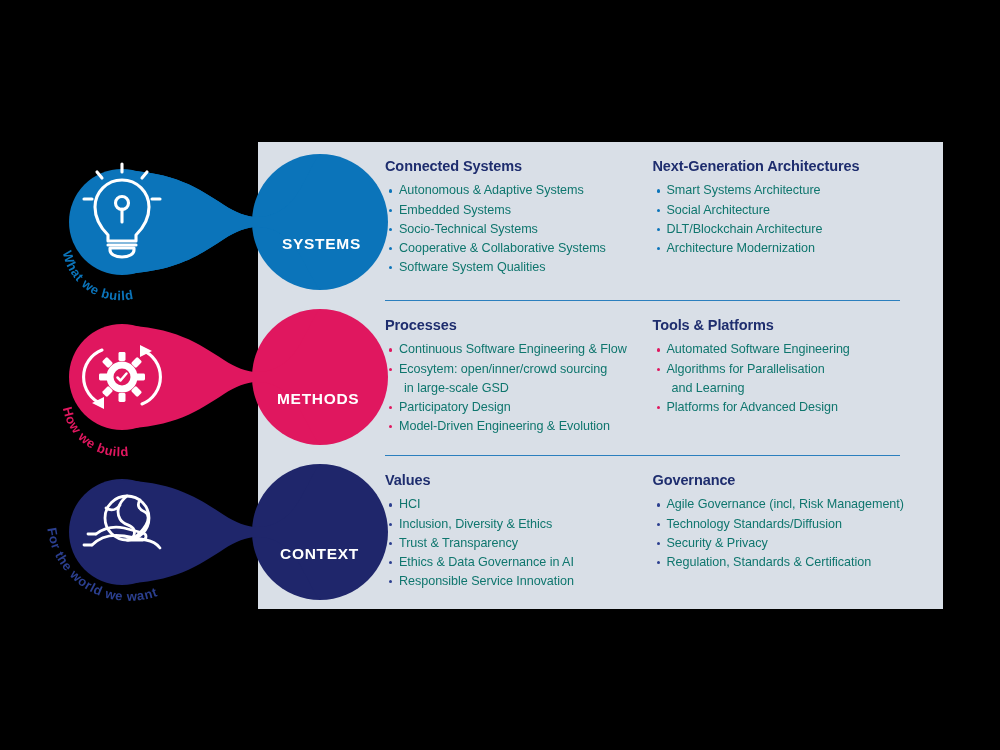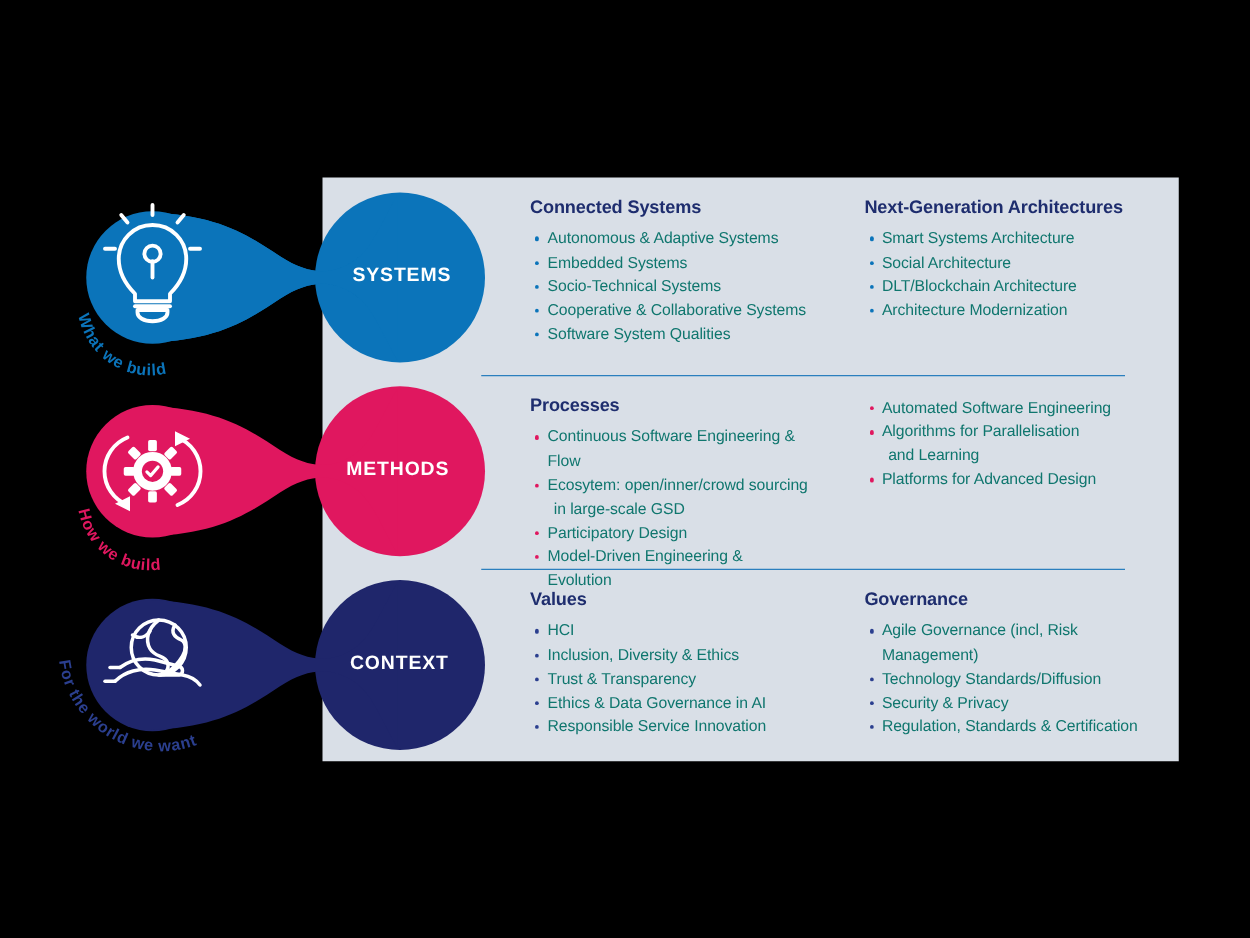--- a/index.html
+++ b/index.html
@@ -50,21 +50,21 @@
   .row {
     position: absolute;
     left: 0;
     width: 530px;
     display: flex;
   }
   .row.r1 { top: 16px; }
   .row.r2 { top: 175px; }
   .row.r3 { top: 330px; }
 
-  .col { width: 265px; margin-left: 39px; }
+  .col { width: 265px; }
   .col.right { padding-left: 5px; }
 
   .cat-title {
     font-size: 14.5px;
     font-weight: bold;
     color: #1e2d6e;
     letter-spacing: -0.1px;
     margin: 0 0 6px 0;
     line-height: 1.2;
   }
@@ -106,20 +106,21 @@
   .divider.d2 { top: 455px; }
 
   
   .pill-label {
     position: absolute;
     color: #ffffff;
     font-size: 15.5px;
     font-weight: bold;
     letter-spacing: 0.7px;
     white-space: nowrap;
+    margin-top: 23px;
   }
 </style>
 </head>
 <body>
 
 <div id="stage">
 
   <div class="panel"></div>
 
   <svg id="art" viewBox="0 0 1000 750">
@@ -274,20 +275,21 @@
         <div class="cat-title">Processes</div>
         <ul class="items">
           <li><span class="dot"></span><span>Continuous Software Engineering &amp; Flow</span></li>
           <li><span class="dot"></span><span>Ecosytem: open/inner/crowd sourcing</span></li>
           <li class="cont"><span>in large-scale GSD</span></li>
           <li><span class="dot"></span><span>Participatory Design</span></li>
           <li><span class="dot"></span><span>Model-Driven Engineering &amp; Evolution</span></li>
         </ul>
       </div>
       <div class="col right pink">
+        <div class="cat-title">Tools &amp; Platforms</div>
         <ul class="items">
           <li><span class="dot"></span><span>Automated Software Engineering</span></li>
           <li><span class="dot"></span><span>Algorithms for Parallelisation</span></li>
           <li class="cont"><span>and Learning</span></li>
           <li><span class="dot"></span><span>Platforms for Advanced Design</span></li>
         </ul>
       </div>
     </div>
 
     <div class="row r3">

